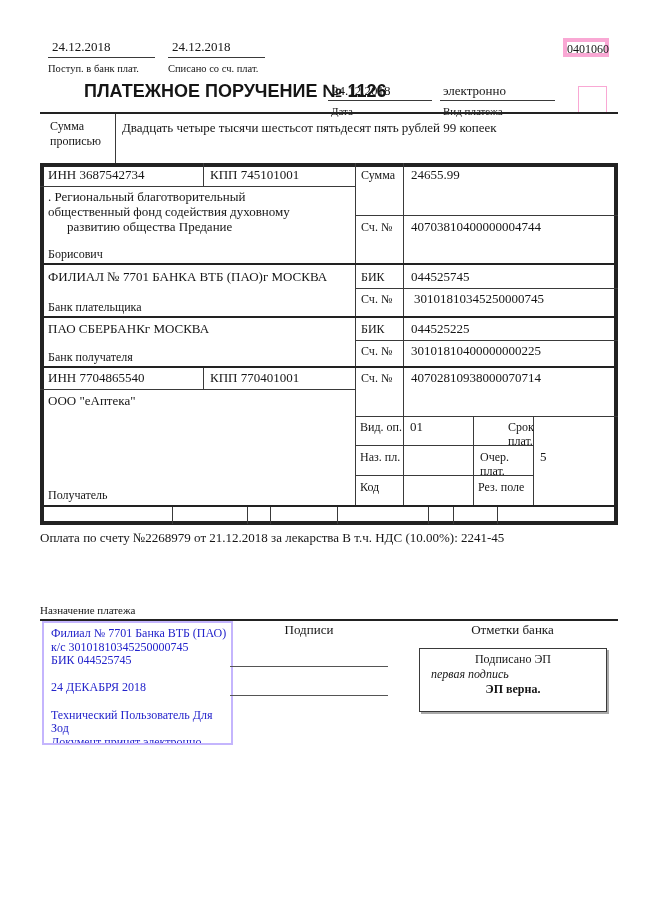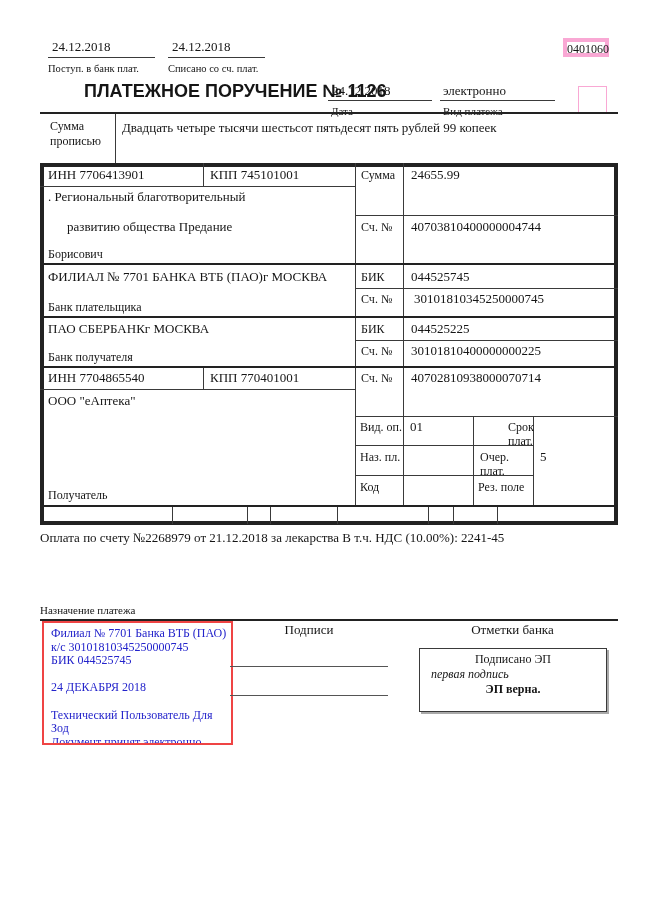--- a/index.html
+++ b/index.html
@@ -10,21 +10,21 @@
   .t  { position:absolute; font-size:13px; white-space:nowrap; line-height:15px; }
   .sm { font-size:12px; }
   .xs { font-size:10.5px; }
   .vl { position:absolute; width:1px; background:#3a3a3a; }
   .hl { position:absolute; height:1px; background:#3a3a3a; }
   .thick { background:#222; }
   .box { position:absolute; box-sizing:border-box; border:4px solid #f9a8d4; }
   .wrap { white-space:normal; }
   .title { font-family:Liberation Sans, sans-serif; font-weight:bold; font-size:18px;margin-left:34px; }
   .note {
-    position:absolute; box-sizing:border-box; border:2px solid #ef4444;
+    position:absolute; box-sizing:border-box; border:2px solid #c4b5fd;
     color:#2323cb; font-size:12px; padding:4px 2px 0 7px; overflow:hidden;
   }
   .note .bn-line { min-height:13.6px; line-height:13.6px; white-space:nowrap; }
   .stamp {
     position:absolute; box-sizing:border-box; border:1px solid #3a3a3a;
     box-shadow:2px 2px 0 #a9a9a9; font-size:12px; padding-top:3px;
   }
   .stamp .st-title { text-align:center; font-weight:normal; }
   .stamp .st-name  { padding-left:7px; margin-top:2px; }
   .stamp .st-sub   { padding-left:11px; font-style:italic; }
@@ -88,26 +88,27 @@
   <div class="hl thick" style="left:40px; top:505px; width:578px; height:2px;"></div>
 
   <div class="vl" style="left:172px; top:507px; height:17px;"></div>
   <div class="vl" style="left:247px; top:507px; height:17px;"></div>
   <div class="vl" style="left:270px; top:507px; height:17px;"></div>
   <div class="vl" style="left:337px; top:507px; height:17px;"></div>
   <div class="vl" style="left:428px; top:507px; height:17px;"></div>
   <div class="vl" style="left:453px; top:507px; height:17px;"></div>
   <div class="vl" style="left:497px; top:507px; height:17px;"></div>
 
-  <div class="t" style="left:48px; top:167px;">ИНН 7706413901</div>
+  <div class="t" style="left:48px; top:167px;">ИНН 3687542734</div>
   <div class="t" style="left:210px; top:167px;">КПП 745101001</div>
   <div class="t sm" style="left:361px; top:168px;">Сумма</div>
   <div class="t" style="left:411px; top:167px;">24655.99</div>
 
   <div class="t" style="left:48px; top:189px;">. Региональный благотворительный</div>
+  <div class="t" style="left:48px; top:204px;">общественный фонд содействия духовному</div>
   <div class="t" style="left:48px; top:219px;margin-left:19px;">развитию общества Предание</div>
 
   <div class="t sm" style="left:361px; top:220px;">Сч. №</div>
   <div class="t" style="left:411px; top:219px;">40703810400000004744</div>
 
   <div class="t sm" style="left:48px; top:247px;">Борисович</div>
 
   <div class="t" style="left:48px; top:269px;">ФИЛИАЛ № 7701 БАНКА ВТБ (ПАО)г МОСКВА</div>
   <div class="t sm" style="left:361px; top:270px;">БИК</div>
   <div class="t" style="left:411px; top:269px;">044525745</div>

